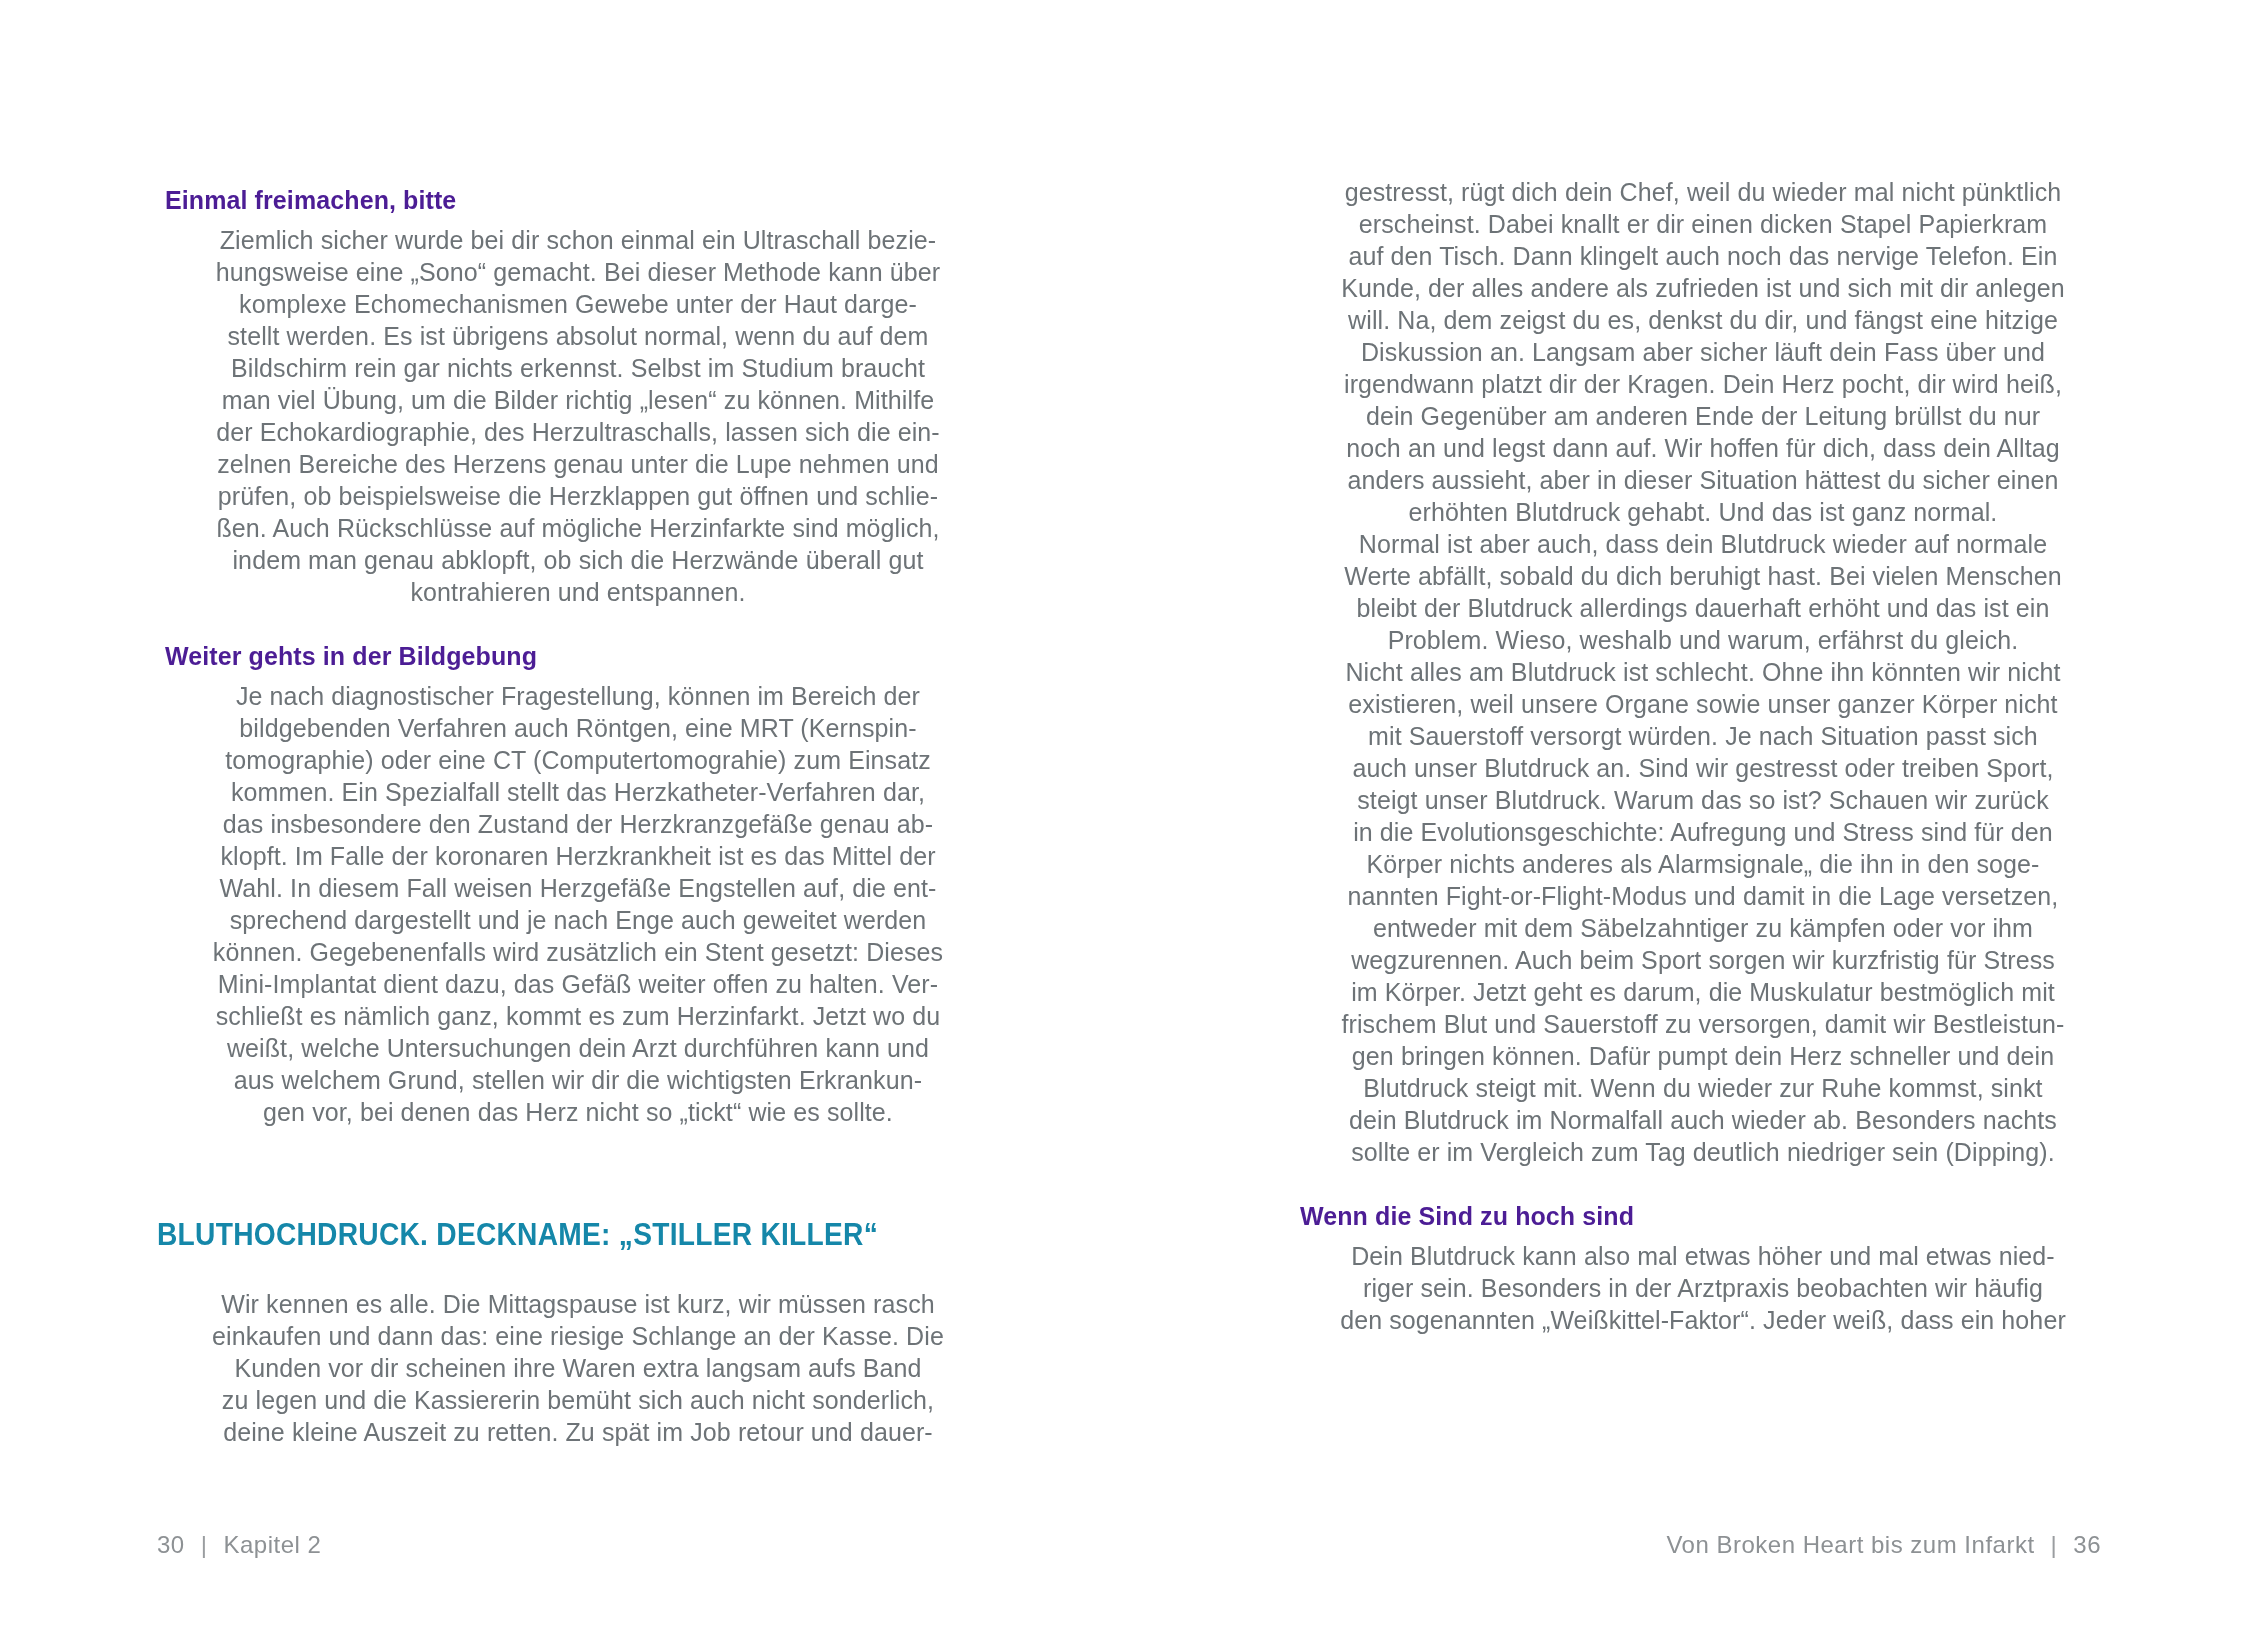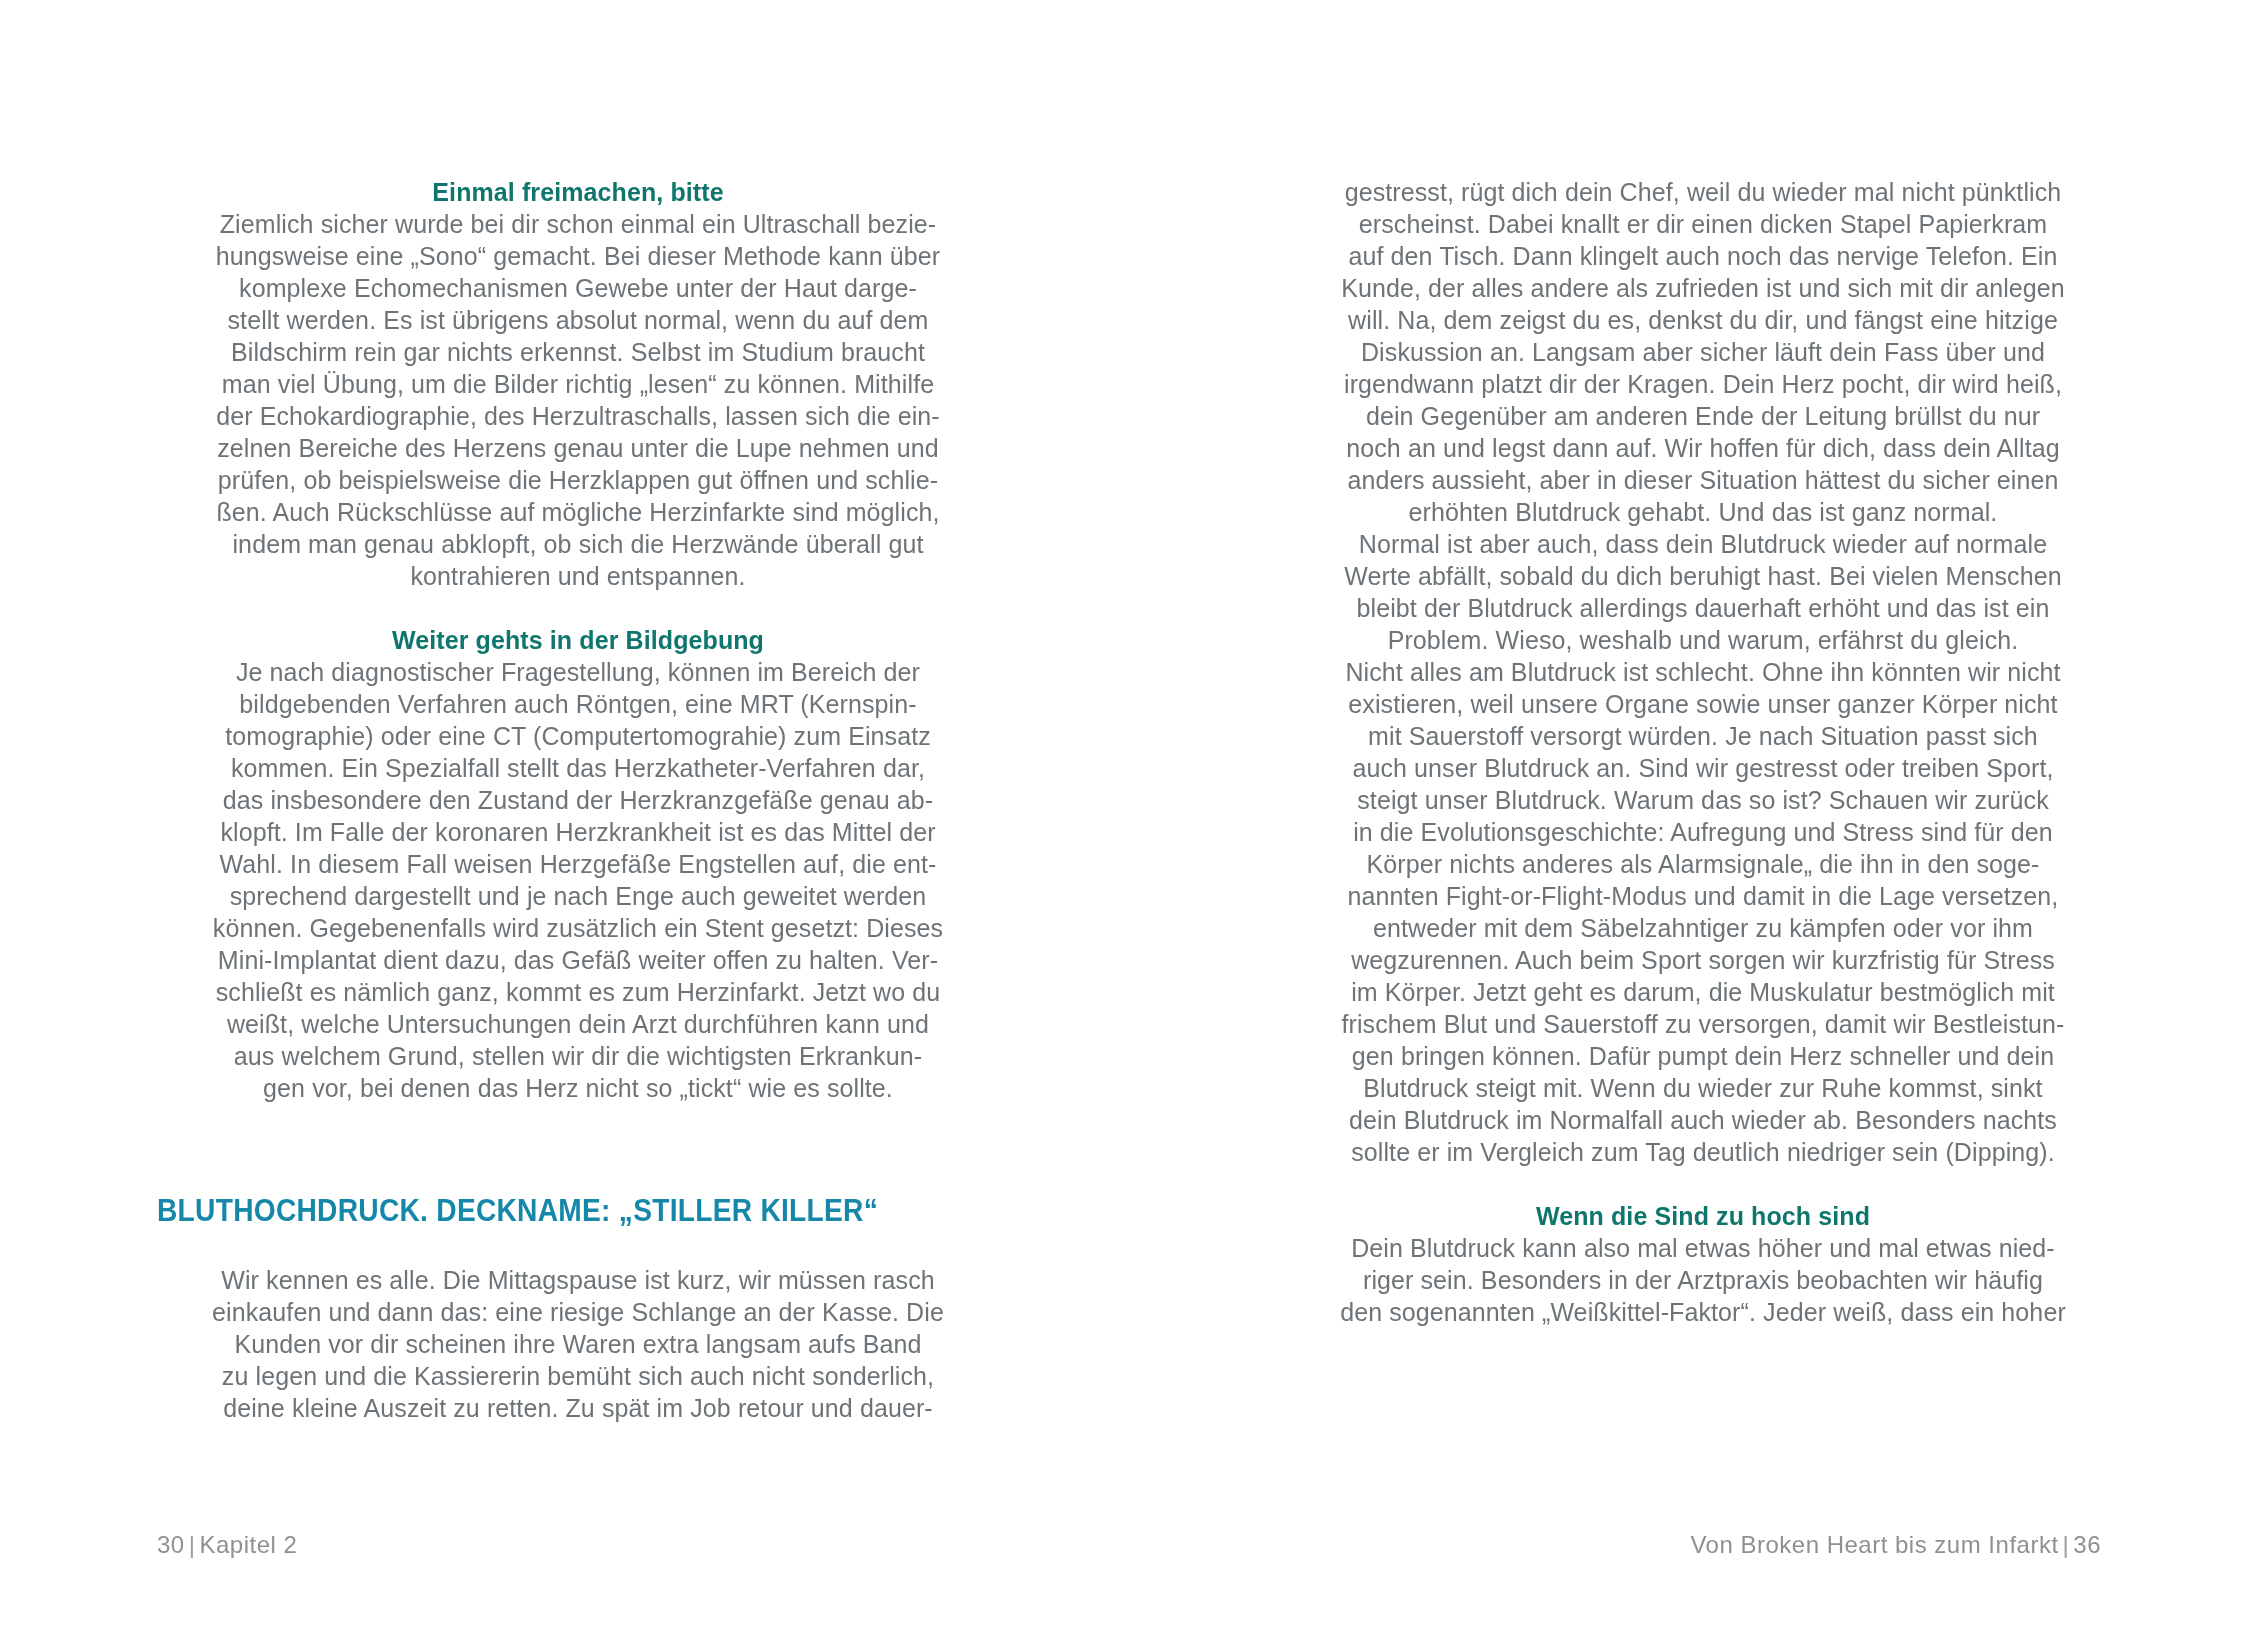--- a/index.html
+++ b/index.html
@@ -26,28 +26,27 @@
     margin: 0;
     font-size: 25px;
     line-height: 32px;
     font-weight: 400;
     letter-spacing: 0.1px;
     color: #6d7377;
     white-space: pre;
     text-align: center;
   }
   .sub-heading {
-    margin: 0;
+    margin: 8px;
     font-size: 25px;
     line-height: 32px;
     font-weight: 700;
     letter-spacing: 0.1px;
-    color: #0f766e;
+    color: #4c1d95;
     white-space: pre;
-    text-align: center;
   }
   .mt-line { margin-top: 32px; }
 
   .chapter-title {
     margin: 86px 0 0 0;
     font-size: 32px;
     line-height: 41px;
     font-weight: 800;
     letter-spacing: 0.3px;
     color: #1587a9;
@@ -55,21 +54,21 @@
     transform: scaleX(0.88);
     transform-origin: left top;
   }
   .after-chapter { margin-top: 33px; }
 
   .footer {
     position: absolute;
     top: 1530px;
     display: flex;
     align-items: baseline;
-    gap: 4px;
+    gap: 16px;
     font-size: 24px;
     line-height: 29px;
     letter-spacing: 0.5px;
     color: #8d9194;
     white-space: pre;
   }
   .footer-left  { left: 157px; }
   .footer-right { right: 160px; }
   .footer .sep  { color: #9a9da0; font-weight: 300; }
 </style>

